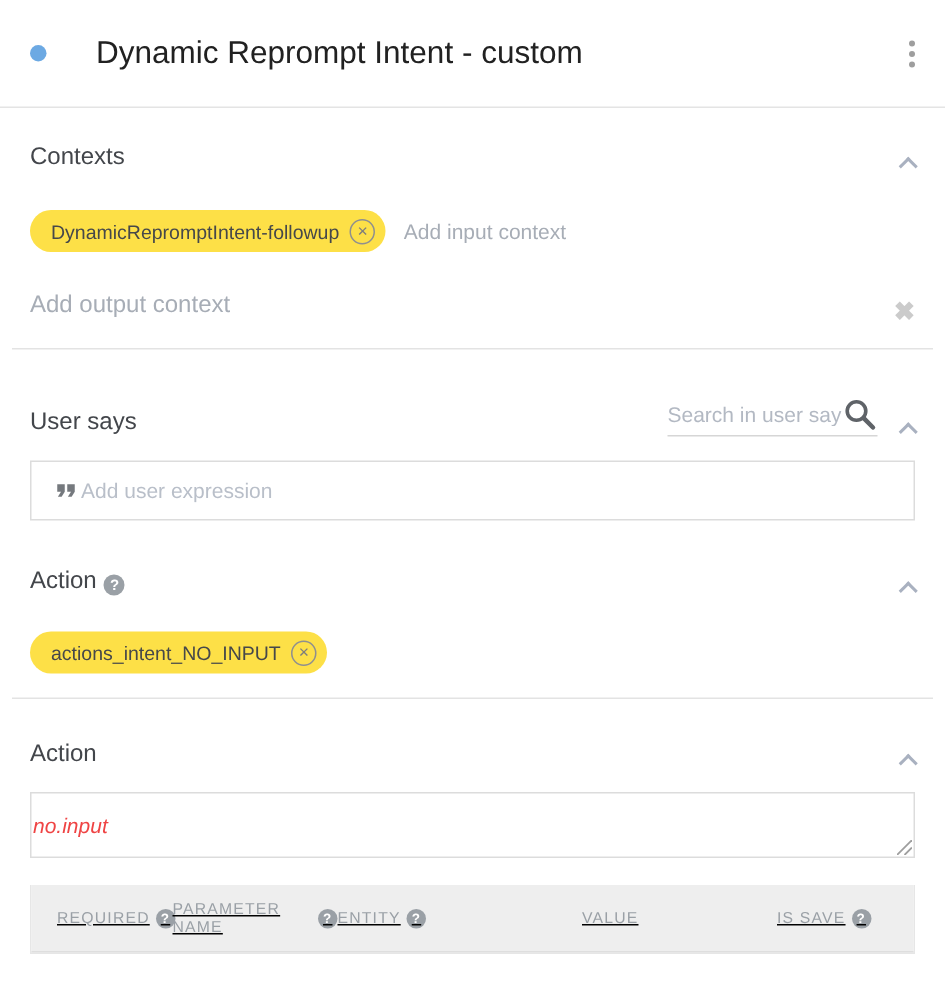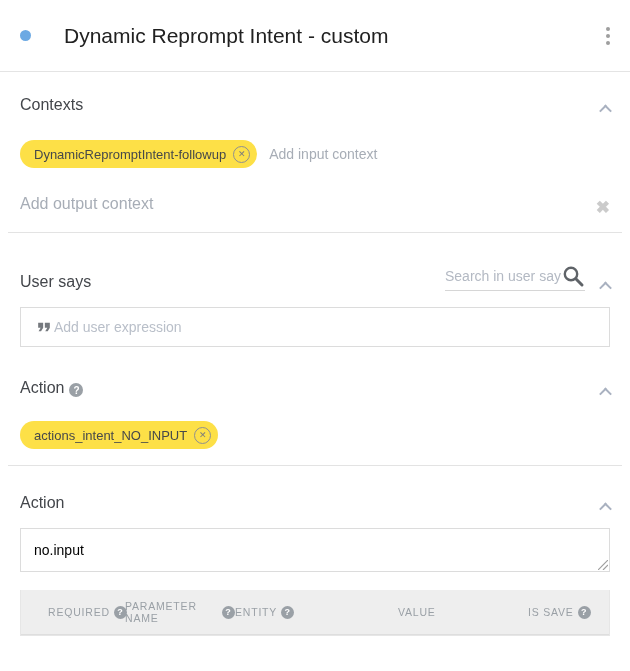--- a/index.html
+++ b/index.html
@@ -50,27 +50,27 @@
   .expr-input::placeholder { color:#b9bfc9; }
 
   
   .help { display:inline-flex; width:14px; height:14px; border-radius:50%; background:#9aa0a6;
     color:#fff; font-size:10px; font-weight:bold; align-items:center; justify-content:center;
     margin-left:5px; vertical-align:middle; flex:0 0 auto; }
 
   
   .action-box { margin:0 20px; height:44px; border:1px solid #dcdcdc; position:relative;
     display:flex; align-items:center; }
-  .action-input { font-size:14px; color:#000000; margin-left:13px; flex:1 1 auto; }
+  .action-input { font-size:14px; color:#ef4444; margin-left:1px; flex:1 1 auto;font-style:italic; }
   .grip { position:absolute; right:1px; bottom:1px; }
 
   
   .ptable { margin:0 20px; border:1px solid #e6e6e6; border-top:none; }
   .thead { display:grid; grid-template-columns:77px 110px 163px 130px 1fr; align-items:center;
-    height:45px; background:#eeeeee; padding-left:27px; border-bottom:1px solid #dedede; }
+    height:45px; background:#eeeeee; padding-left:17px; border-bottom:1px solid #dedede;text-decoration:underline; }
   .th { font-size:10.5px; letter-spacing:.8px; color:#9aa0a6; display:flex; align-items:center; }
   .th .help { width:13px; height:13px; font-size:9px; margin-left:4px; }
   .trow { display:grid; grid-template-columns:77px 110px 163px 130px 1fr; align-items:center;
     height:49px; background:#fff; padding-left:15px; }
   .cbx { width:18px; height:18px; border:2px solid #6f7276; background:#fff; cursor:pointer; }
   .cell-input { font-size:14px; width:95%; }
   .name-input::placeholder, .entity-input::placeholder { color:#6d7075; }
   .value-input::placeholder { color:#c3c9d3; }
 </style>
 </head>

